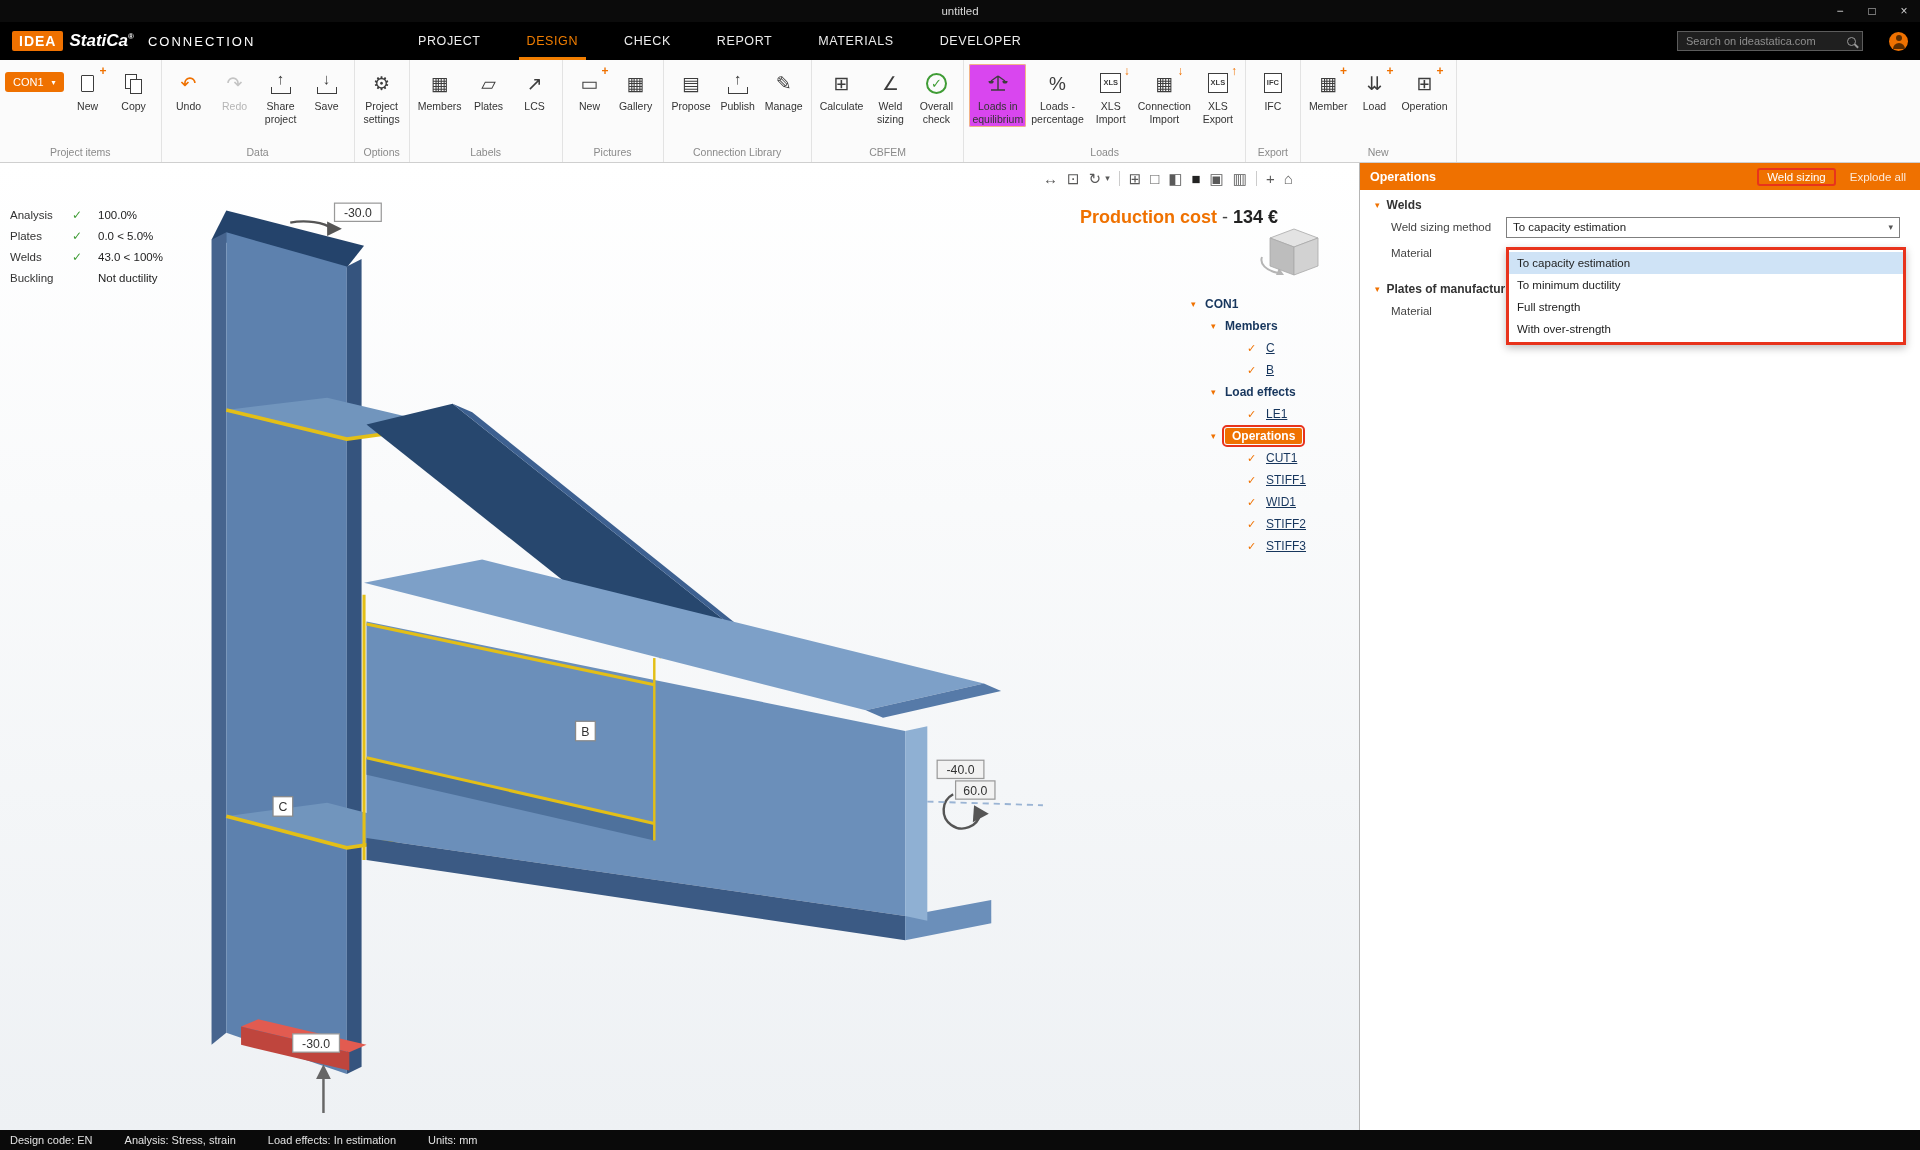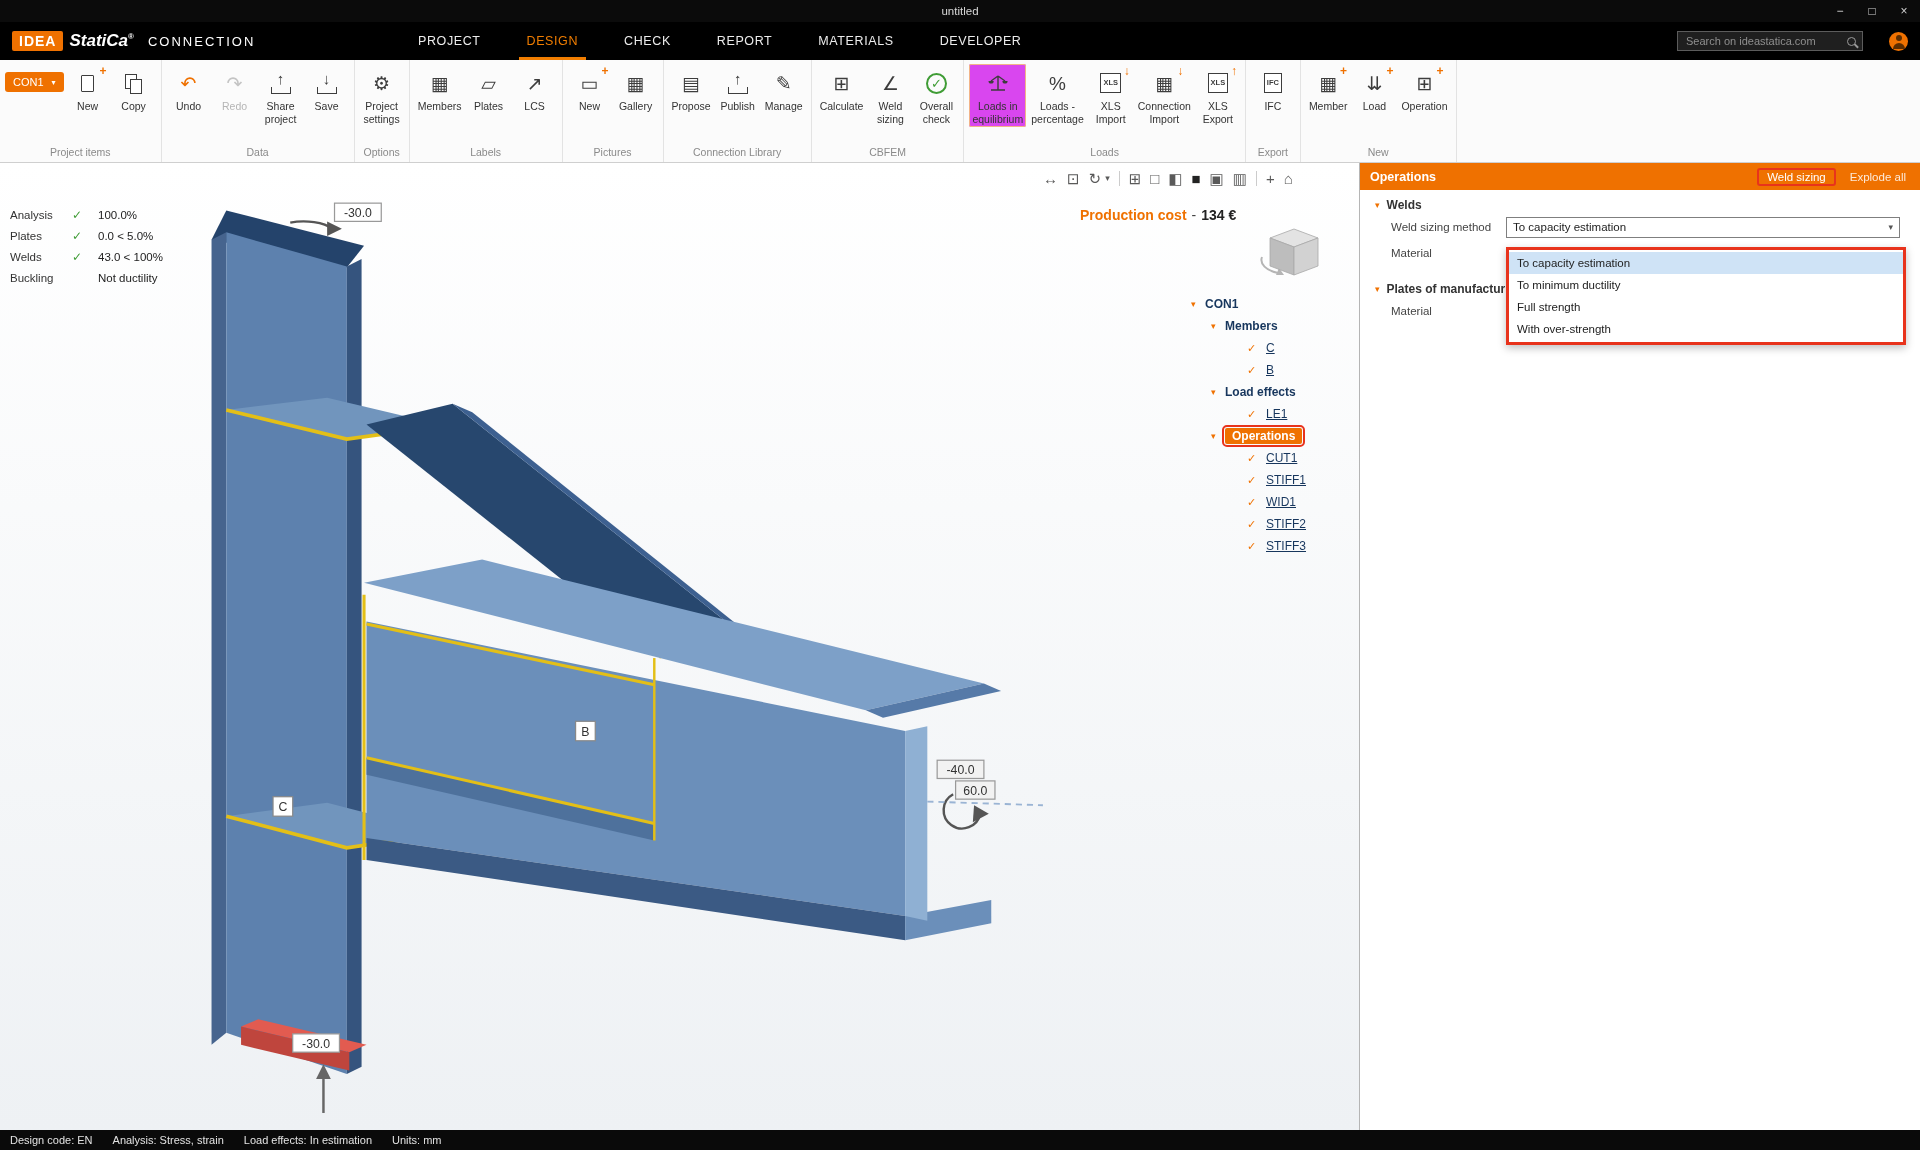--- a/index.html
+++ b/index.html
@@ -63,21 +63,21 @@
   .main { display:flex; height:967px; }
   .canvas { position:relative; flex:1; background:linear-gradient(#ffffff,#eef1f4); overflow:hidden; }
   .model { position:absolute; inset:0; width:100%; height:100%; }
 
   .statuspanel { position:absolute; left:10px; top:41px; font-size:11.5px; color:#333; }
   .srow { display:flex; align-items:center; height:21px; }
   .srow .sl { width:62px; }
   .srow .sc { width:26px; color:#3f9c35; font-weight:bold; font-size:12px; }
   .srow .sv { color:#222; }
 
-  .prodcost { position:absolute; left:1080px; top:44px; font-size:14px; white-space:nowrap; }
+  .prodcost { position:absolute; left:1080px; top:44px; font-size:18px; white-space:nowrap; }
   .pc-label { color:#ef7100; font-weight:bold; }
   .pc-sep { color:#444; margin:0 5px; }
   .pc-val { color:#222; font-weight:bold; }
 
   .viewbar { position:absolute; left:1043px; top:4px; height:22px; display:flex; align-items:center; gap:9px; color:#5a5a5a; }
   .vicon { font-size:15px; cursor:pointer; line-height:1; }
   .vicon.small { font-size:9px; margin-left:-5px; }
   .vicon.activeview { color:#222; }
   .vsep { width:1px; height:15px; background:#ccc; }
 
@@ -105,21 +105,21 @@
   .psec .tchev { width:auto; }
   .prow { display:flex; align-items:center; padding-left:31px; font-size:11.5px; color:#444; height:26px; }
   .prow .plbl { width:115px; flex:none; }
   .combo { width:394px; height:21px; border:1px solid #7f7f7f; background:#fff; display:flex; align-items:center; justify-content:space-between; padding:0 6px; font-size:11.5px; color:#222; cursor:pointer; }
   .combo .cchev { color:#555; font-size:9px; }
   .popup { position:absolute; left:146px; top:57px; width:400px; background:#fff; border:3px solid #e8331c; z-index:10; padding:2px 0; box-shadow:0 3px 8px rgba(0,0,0,.25); }
   .popt { height:22px; display:flex; align-items:center; padding:0 8px; font-size:11.5px; color:#222; cursor:pointer; }
   .popt.sel { background:#cfe3f6; }
 
   
-  .statusbar { height:20px; background:#0a0a0a; display:flex; align-items:center; gap:20px; padding:0 10px; color:#e2e2e2; font-size:11px; }
+  .statusbar { height:20px; background:#0a0a0a; display:flex; align-items:center; gap:32px; padding:0 10px; color:#e2e2e2; font-size:11px; }
 
   svg text { font-family:"Liberation Sans","DejaVu Sans",sans-serif; }
 </style>
 </head>
 <body>
 
 <div class="app">
 
   <div class="titlebar">
     <div class="tb-title">untitled</div>

